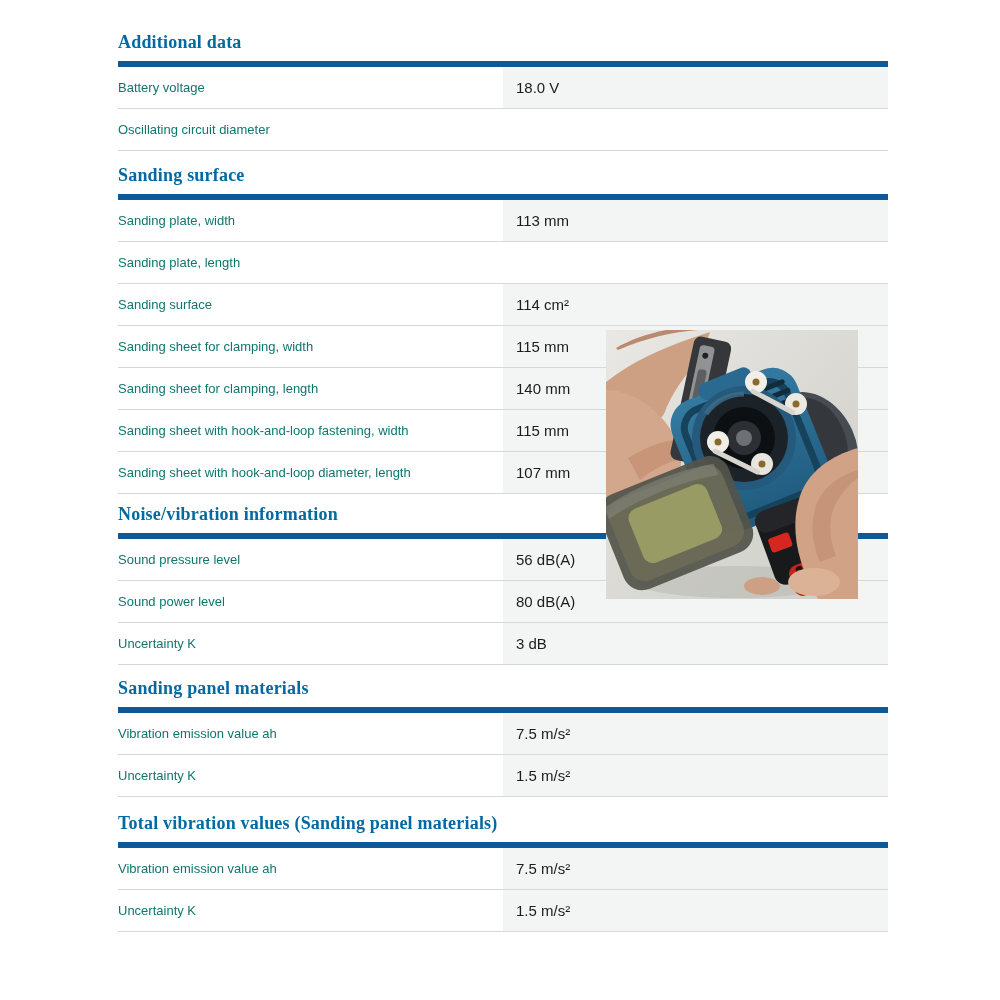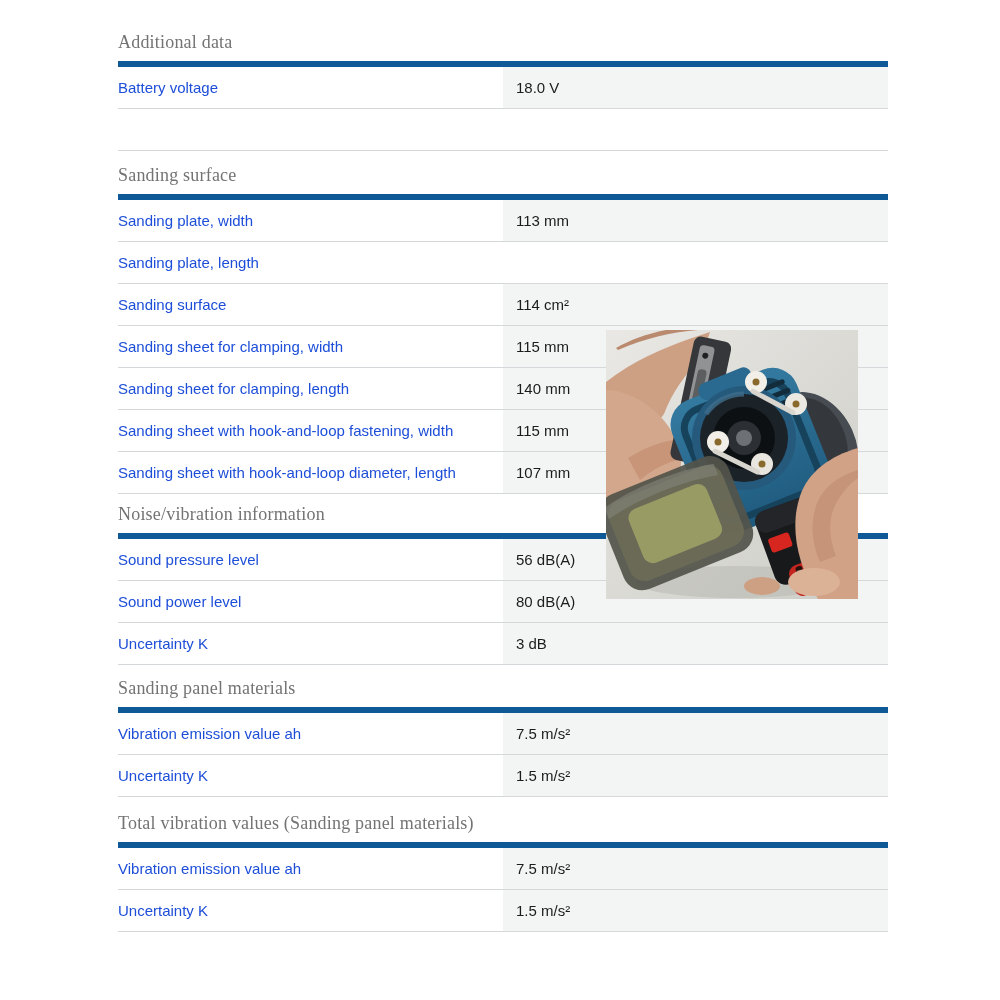--- a/index.html
+++ b/index.html
@@ -2,27 +2,27 @@
 <html><head>
 <meta charset="utf-8">
 <style>
   html,body{margin:0;padding:0;background:#ffffff;}
   body{width:1000px;height:1000px;position:relative;overflow:hidden;
        font-family:"Liberation Sans","DejaVu Sans",sans-serif;color:#1c1c1c;}
   .page{position:absolute;left:118px;top:0;width:770px;}
   .spacer-top{height:31px;}
   .section{margin:0;}
   .section-title{font-family:"Liberation Serif","DejaVu Serif",serif;
-       font-size:18px;line-height:22px;font-weight:400;color:#737373;
+       font-size:18px;line-height:22px;font-weight:700;color:#0369a1;
        margin:0 0 8px 0;letter-spacing:0.2px;}
   .accent-bar{height:6px;background:#0f5a96;}
   .rows{width:100%;}
   .row{display:flex;height:41px;border-bottom:1px solid #d5d8db;}
   .cell-label{width:385px;display:flex;align-items:center;background:#ffffff;
-       font-size:15px;color:#1d4ed8;}
+       font-size:13px;color:#0f766e;}
   .cell-value{width:385px;display:flex;align-items:center;background:#f3f4f4;
        padding-left:13px;box-sizing:border-box;font-size:15px;color:#1c1c1c;}
   
   .m1{margin-top:13px;} .m2{margin-top:9px;} .m3{margin-top:12px;} .m4{margin-top:15px;}
   .photo{position:absolute;left:606px;top:330px;width:252px;height:269px;z-index:5;}
   .photo svg{display:block;}
 </style>
 </head>
 <body>
 
@@ -31,20 +31,21 @@
 
   <div class="section">
     <h2 class="section-title">Additional data</h2>
     <div class="accent-bar"></div>
     <div class="rows">
       <div class="row">
         <div class="cell-label">Battery voltage</div>
         <div class="cell-value">18.0 V</div>
       </div>
       <div class="row">
+        <div class="cell-label">Oscillating circuit diameter</div>
       </div>
     </div>
   </div>
 
   <div class="section m1">
     <h2 class="section-title">Sanding surface</h2>
     <div class="accent-bar"></div>
     <div class="rows">
       <div class="row">
         <div class="cell-label">Sanding plate, width</div>

